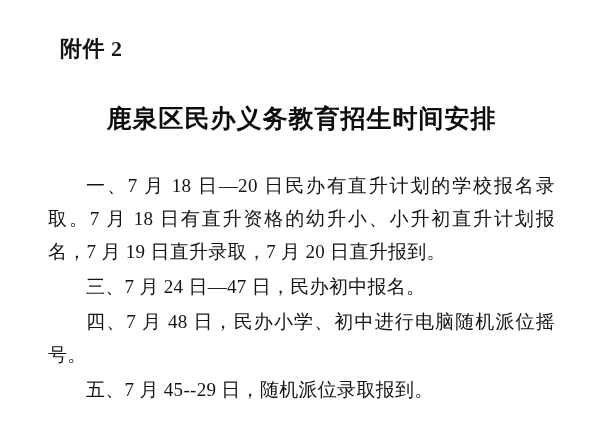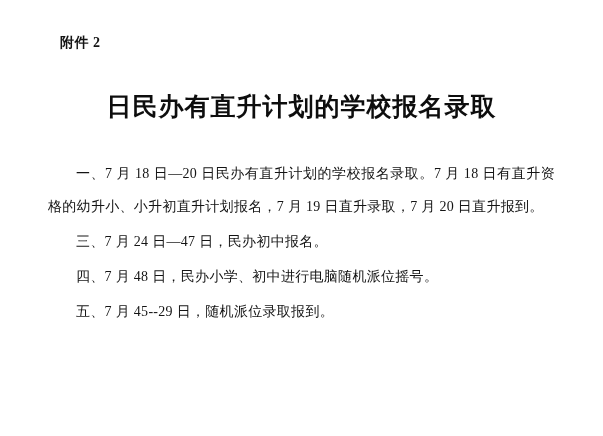--- a/index.html
+++ b/index.html
@@ -15,57 +15,57 @@
     overflow: hidden;
   }
   .page {
     position: relative;
     width: 603px;
     height: 436px;
     box-sizing: border-box;
     padding: 30px 48px 0 48px;
   }
   .attachment-label {
-    font-size: 14px;
+    font-size: 22px;
     font-weight: 600;
     letter-spacing: 0.5px;
     margin: 4px 0 0 0;
     color: #141414;
     padding-left: 12px;
   }
   .doc-title {
     text-align: center;
     font-size: 25px;
     font-weight: 700;
     letter-spacing: 1px;
     margin: 38px 0 0 0;
     color: #0d0d0d;
   }
   .body-block {
     margin-top: 34px;
   }
   .para {
-    font-size: 14px;
+    font-size: 19px;
     line-height: 33px;
     text-indent: 2em;
     margin: 0 0 2px 0;
     text-align: justify;
     text-justify: inter-ideograph;
     letter-spacing: 0.3px;
     color: #141414;
   }
 </style>
 </head>
 <body>
 
 <div class="page">
 
   <div class="attachment-label">附件 2</div>
 
-  <h1 class="doc-title">日民办有直升计划的学校报名录取</h1>
+  <h1 class="doc-title">鹿泉区民办义务教育招生时间安排</h1>
 
   <div class="body-block">
     <p class="para">一、7 月 18 日—20 日民办有直升计划的学校报名录取。7 月 18 日有直升资格的幼升小、小升初直升计划报名，7 月 19 日直升录取，7 月 20 日直升报到。</p>
     <p class="para">三、7 月 24 日—47 日，民办初中报名。</p>
     <p class="para">四、7 月 48 日，民办小学、初中进行电脑随机派位摇号。</p>
     <p class="para">五、7 月 45--29 日，随机派位录取报到。</p>
   </div>
 
 </div>
 

